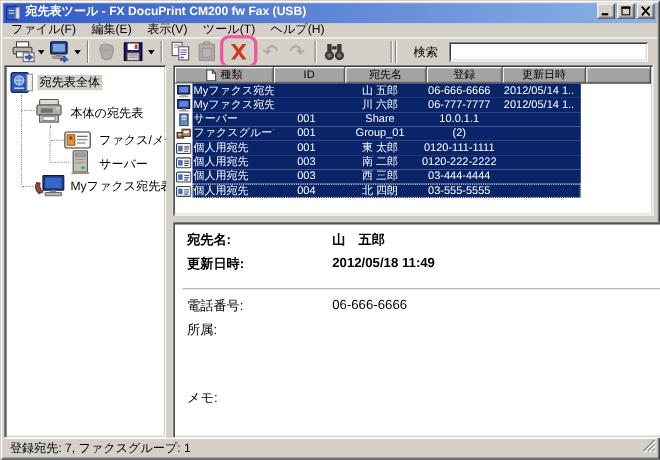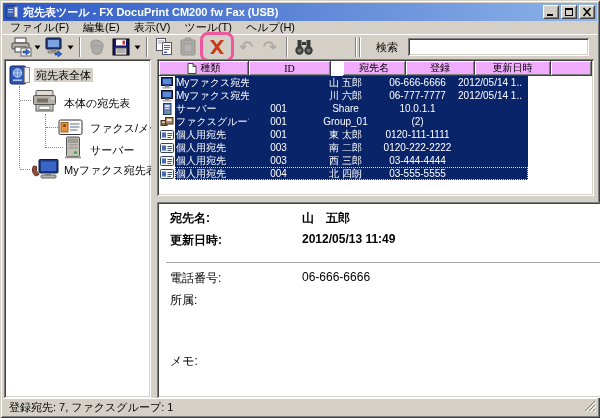--- a/index.html
+++ b/index.html
@@ -2,21 +2,21 @@
 <html><head>
 <meta charset="utf-8">
 <style>
   html,body{margin:0;padding:0;background:#e8e8e8;}
   *{box-sizing:border-box;}
   .window{position:relative;width:600px;height:418px;background:#d4d0c8;
     font-family:"Liberation Sans","DejaVu Sans",sans-serif;
     box-shadow: inset 1px 1px 0 #d4d0c8, inset -1px -1px 0 #404040,
                 inset 2px 2px 0 #ffffff, inset -2px -2px 0 #808080;}
   
-  .titlebar{position:absolute;left:3px;top:3px;right:3px;height:18px;display:flex;align-items:center;
+  .titlebar{position:absolute;left:3px;top:3px;right:3px;height:18px;display:flex;
     padding:0 2px;background:linear-gradient(90deg,var(--tb1,#2e59c6),var(--tb2,#8db3e8));}
   .title-text{color:#fff;font-weight:bold;font-size:11px;margin-left:4px;flex:1;white-space:nowrap;overflow:hidden;}
   .win-btn{width:16px;height:14px;background:#d4d0c8;border:1px solid;border-color:#fff #404040 #404040 #fff;
     box-shadow:inset 1px 1px 0 #d4d0c8, inset -1px -1px 0 #808080;
     display:flex;align-items:center;justify-content:center;margin-left:2px;flex:0 0 auto;}
   
   .menubar{position:absolute;left:3px;top:21px;right:3px;height:13px;display:flex;align-items:center;font-size:11px;}
   .menu-item{padding:0 7px;line-height:13px;white-space:nowrap;}
   
   .toolbar{position:absolute;left:3px;top:34px;right:3px;height:25px;display:flex;align-items:center;
@@ -44,21 +44,21 @@
   .tree-label.sel{background:#d4d0c8;}
   .tree-conn{position:absolute;}
   .v-conn{border-left:1px dotted #8a8a8a;width:1px;}
   .h-conn{border-top:1px dotted #8a8a8a;height:1px;}
   .vsplit{position:absolute;left:151px;top:59px;width:6px;height:339px;}
   .hsplit{position:absolute;left:157px;top:196px;width:437px;height:6px;}
   
   .list-panel{position:absolute;left:157px;top:59px;width:437px;height:137px;background:#fff;overflow:hidden;}
   .list-inner{position:absolute;left:2px;top:2px;right:2px;bottom:2px;overflow:hidden;}
   .lv-head{display:flex;height:15px;font-size:10px;}
-  .lv-h{background:#f0abfc;border-right:1px solid #404040;border-bottom:1px solid #404040;
+  .lv-h{background:#a3a3a3;border-right:1px solid #404040;border-bottom:1px solid #404040;
     box-shadow:inset 1px 1px 0 #fff, inset -1px -1px 0 #808080;
     display:flex;align-items:center;justify-content:center;flex:0 0 auto;overflow:hidden;white-space:nowrap;}
   .lv-h .hicon{margin-right:4px;display:flex;align-items:center;}
   .lv-row{display:flex;height:13px;font-size:10px;align-items:stretch;position:relative;}
   .lv-icon{width:16px;flex:0 0 auto;display:flex;align-items:center;justify-content:center;background:#fff;}
   .lv-band{display:flex;flex:0 0 auto;}
   .lv-band.sel{background:var(--sel,#0a246a);color:#fff;}
   .lv-band.focused{outline:1px dotted #e8e4b8;outline-offset:-1px;}
   .lv-cell{overflow:hidden;white-space:nowrap;line-height:13px;flex:0 0 auto;}
   .c-left{text-align:left;padding-left:1px;}
@@ -305,22 +305,22 @@
         <div class="lv-head">
           <div class="lv-h" style="width: 90px;">
             <span class="hicon">
               <svg width="10" height="11">
                 <path d="M1 0.5 h5 l3 3 v7 h-8 z" fill="#fff" stroke="#444"></path>
                 <path d="M6 0.5 v3 h3" fill="none" stroke="#444"></path>
               </svg>
             </span>
             <span>種類</span>
           </div>
-          <div class="lv-h" style="width: 82px; font-family: Liberation Serif, serif;">ID</div>
-          <div class="lv-h" style="width: 63px; margin-left: 12px;">宛先名</div>
+          <div class="lv-h" style="width: 65px;">ID</div>
+          <div class="lv-h" style="width: 74px;">宛先名</div>
           <div class="lv-h" style="width: 69px;">登録</div>
           <div class="lv-h" style="width: 76px;">更新日時</div>
           <div class="lv-h" style="flex: 1 1 auto;"></div>
         </div>
         <div class="lv-row">
           <div class="lv-icon">
             <svg width="14" height="12">
               <rect x="1.5" y="0.5" width="11" height="8" fill="#24418c" stroke="#112"></rect>
               <rect x="3" y="2" width="8" height="5" fill="#5c88d8"></rect>
               <rect x="5" y="8.5" width="4" height="1.5" fill="#888"></rect>
@@ -469,21 +469,21 @@
       </div>
   </div>
 
   <div class="detail-panel sunken" id="detailPanel">
       <div class="dt-row dt-bold" style="top: 8px;">
         <span class="dt-label">宛先名:</span>
         <span class="dt-value">山　五郎</span>
       </div>
       <div class="dt-row dt-bold" style="top: 30px;">
         <span class="dt-label">更新日時:</span>
-        <span class="dt-value">2012/05/13 11:49</span>
+        <span class="dt-value">2012/05/18 11:49</span>
       </div>
       <div class="dt-div" style="top: 60px;"></div>
       <div class="dt-row" style="top: 68px; text-decoration: underline;">
         <span class="dt-label">電話番号:</span>
         <span class="dt-value">06-666-6666</span>
       </div>
       <div class="dt-row" style="top: 90px;">
         <span class="dt-label">所属:</span>
         <span class="dt-value"></span>
       </div>

